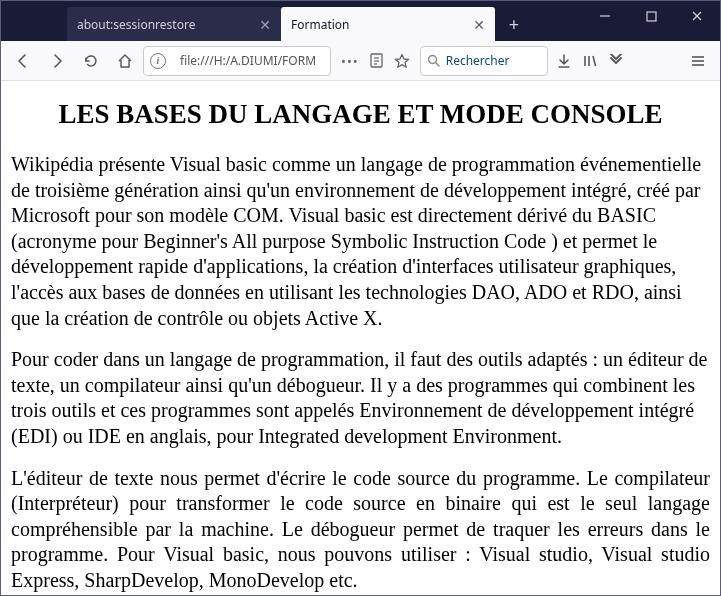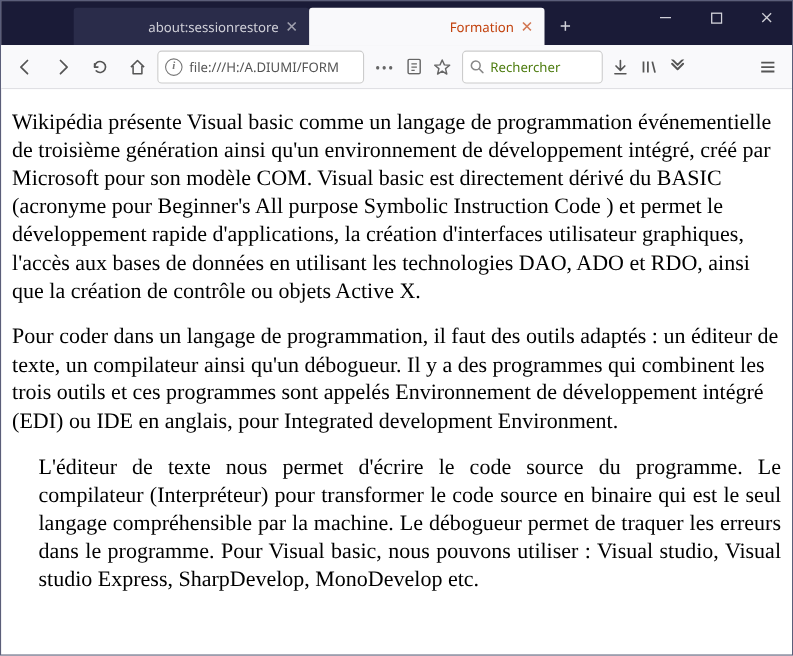--- a/index.html
+++ b/index.html
@@ -11,37 +11,37 @@
   overflow: hidden;
   border: 1px solid #5b5e79;
 }
 .titlebar {
   background: #1a1b37;
   height: 40px;
   display: flex;
   align-items: stretch;
 }
 .titlebar-spacer { width: 66px; }
-.tabs { display: flex; flex: 1; align-items: flex-end; text-align: right; }
+.tabs { display: flex; flex: 1; align-items: flex-end; }
 .tab {
   display: flex;
   align-items: center;
   height: 34px;
   min-width: 214px;
   max-width: 214px;
   padding: 0 10px;
   font-size: 12px;
   color: #d0d0d8;
   border-top-left-radius: 3px;
   border-top-right-radius: 3px;
   gap: 6px;
   cursor: pointer;
 }
 .tab.inactive { background: #2a2c4a; margin-bottom: 0; }
-.tab.active { background: #f9f9fb; color: #c2410c; }
+.tab.active { background: #f9f9fb; color: #0f172a; }
 .tab-label { flex: 1; white-space: nowrap; overflow: hidden; text-overflow: ellipsis; }
 .tab-close { font-size: 14px; opacity: .7; cursor: pointer; }
 .newtab {
   width: 30px; height: 30px;
   display: flex; align-items: center; justify-content: center;
   color: #d0d0d8; font-size: 18px; cursor: pointer;
   margin-left: 4px; margin-bottom: 2px;
 }
 .win-controls { display: flex; }
 .win-btn {
@@ -77,37 +77,37 @@
   gap: 6px;
   font-size: 12px;
   color: #555;
   overflow: hidden;
 }
 .urlbar .info {
   width: 16px; height: 16px; border: 1.2px solid #777; border-radius: 50%;
   display: flex; align-items: center; justify-content: center;
   font-size: 10px; font-weight: bold; color: #777; font-family: serif; font-style: italic;
 }
-.url-text { flex: 1; white-space: nowrap; overflow: hidden; }
+.url-text { flex: 1; white-space: nowrap; overflow: hidden; text-align: center; }
 .page-actions {
   display: flex; align-items: center; gap: 10px;
   padding: 0 8px; color: #666;
 }
 .searchbar {
   flex: 0 0 128px;
   height: 30px;
   background: #fff;
   border: 1px solid #ccc;
   border-radius: 4px;
   display: flex;
   align-items: center;
   padding: 0 6px;
   gap: 6px;
   font-size: 12px;
-  color: #4d7c0f;
+  color: #0c4a6e;
 }
 .tool-icons { display: flex; align-items: center; gap: 10px; padding: 0 6px; color: #555; }
 .menu-btn {
   width: 32px; height: 32px;
   display: flex; align-items: center; justify-content: center;
   color: #555; cursor: pointer; margin-left: auto;
 }
 .content {
   padding: 18px 10px 10px;
   font-family: "Times New Roman", Times, serif;
@@ -121,21 +121,21 @@
   font-weight: bold;
   margin-bottom: 22px;
   line-height: 1.15;
 }
 .content p {
   font-size: 20px;
   line-height: 1.28;
   margin-bottom: 16px;
 }
 .p2 { text-align: left; }
-.p3 { text-align: justify; margin-left: 24px; }
+.p3 { text-align: justify; }
 svg { display: block; }
 </style>
 </head>
 <body>
 
 <div class="titlebar">
   <div class="titlebar-spacer"></div>
   <div class="tabs">
     <div class="tab inactive">
       <span class="tab-label">about:sessionrestore</span>
@@ -246,16 +246,17 @@
   <div class="menu-btn">
     <svg width="16" height="16" viewBox="0 0 16 16">
         <line x1="2" y1="4" x2="14" y2="4" stroke="currentColor" stroke-width="1.6"></line>
         <line x1="2" y1="8" x2="14" y2="8" stroke="currentColor" stroke-width="1.6"></line>
         <line x1="2" y1="12" x2="14" y2="12" stroke="currentColor" stroke-width="1.6"></line>
       </svg>
   </div>
 </div>
 
 <div class="content">
+  <h1>LES BASES DU LANGAGE ET MODE CONSOLE</h1>
   <p>Wikipédia présente Visual basic comme un langage de programmation événementielle de troisième génération ainsi qu'un environnement de développement intégré, créé par Microsoft pour son modèle COM. Visual basic est directement dérivé du BASIC (acronyme pour Beginner's All purpose Symbolic Instruction Code ) et permet le développement rapide d'applications, la création d'interfaces utilisateur graphiques, l'accès aux bases de données en utilisant les technologies DAO, ADO et RDO, ainsi que la création de contrôle ou objets Active X.</p>
   <p class="p2">Pour coder dans un langage de programmation, il faut des outils adaptés : un éditeur de texte, un compilateur ainsi qu'un débogueur. Il y a des programmes qui combinent les trois outils et ces programmes sont appelés Environnement de développement intégré (EDI) ou IDE en anglais, pour Integrated development Environment.</p>
   <p class="p3">L'éditeur de texte nous permet d'écrire le code source du programme. Le compilateur (Interpréteur) pour transformer le code source en binaire qui est le seul langage compréhensible par la machine. Le débogueur permet de traquer les erreurs dans le programme. Pour Visual basic, nous pouvons utiliser : Visual studio, Visual studio Express, SharpDevelop, MonoDevelop etc.</p>
 </div>
 
 </body></html>

